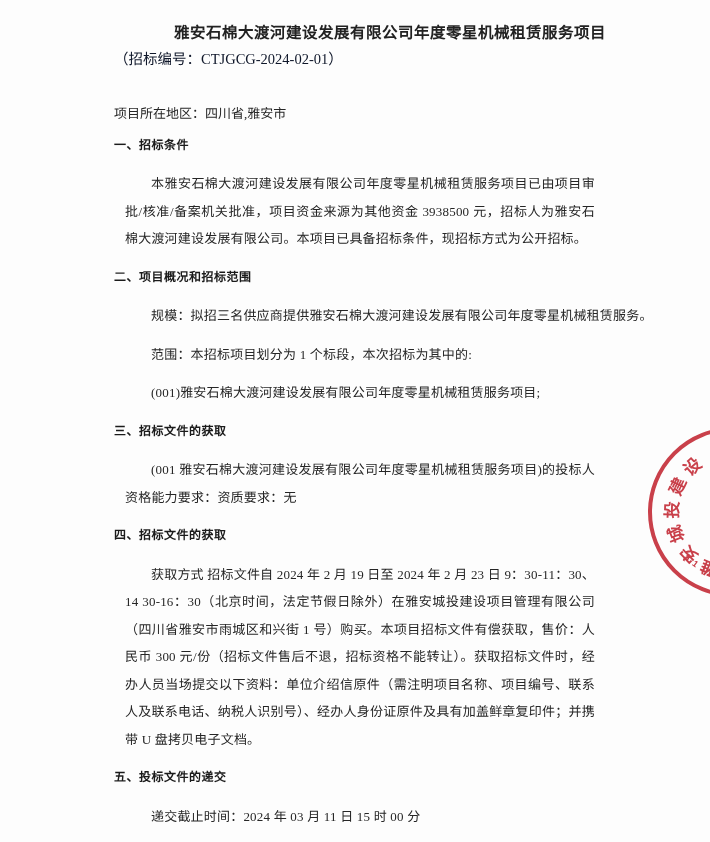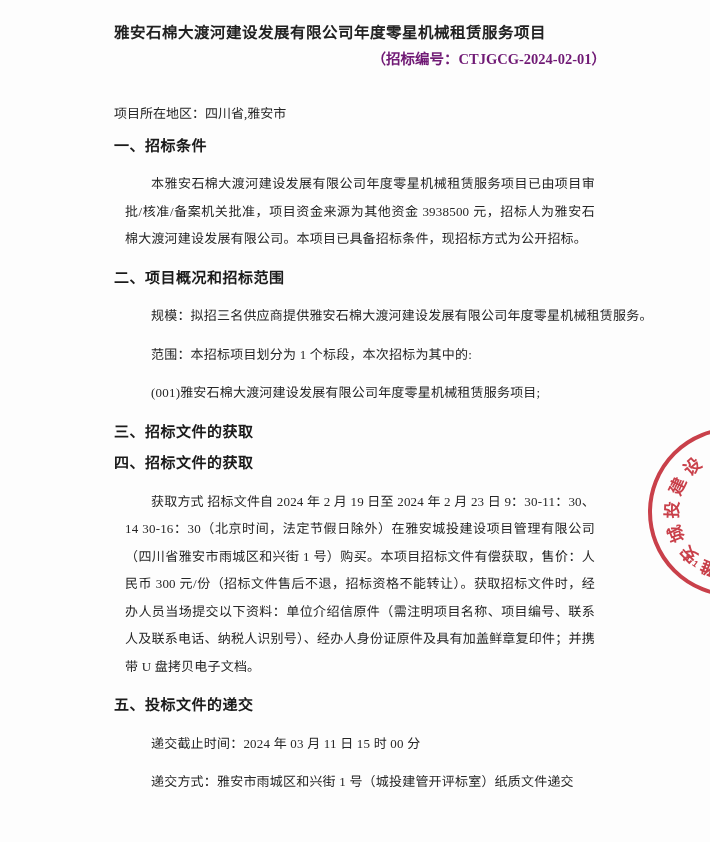--- a/index.html
+++ b/index.html
@@ -10,44 +10,44 @@
     overflow:hidden;
     font-family:"Liberation Serif","DejaVu Serif",serif;
     color:#262626;
   }
   .content{
     position:absolute;
     left:114px;top:20px;
     width:492px;
   }
   .doc-title{
-    text-align:left;
+    text-align:right;
     font-size:15.5px;
     font-weight:600;
     line-height:26px;
     letter-spacing:.5px;
     color:#222;
   }
   .doc-subtitle{
-    text-align:right;
+    text-align:left;
     font-size:14.5px;
-    font-weight:700;
+    font-weight:400;
     line-height:26px;
-    color:#701a75;
+    color:#0f172a;
   }
   .loc-line{
     margin-top:28px;
     font-size:13px;
     line-height:27.5px;
   }
   h2.sec-h{
     margin:0;
     margin-top:4px;
     font-family:"Liberation Sans","DejaVu Sans",sans-serif;
-    font-size:15px;
+    font-size:12px;
     font-weight:700;
     line-height:27.5px;
     color:#1b1b1b;
     letter-spacing:.5px;
   }
   h2.sec-h.extra-gap{}
   p.para{
     margin:11px;
     font-size:13px;
     line-height:27.5px;
@@ -115,20 +115,21 @@
 
     <section>
       <h2 class="sec-h">二、项目概况和招标范围</h2>
       <p class="para indent oneline">规模：拟招三名供应商提供雅安石棉大渡河建设发展有限公司年度零星机械租赁服务。</p>
       <p class="para indent oneline">范围：本招标项目划分为 1 个标段，本次招标为其中的:</p>
       <p class="para indent oneline">(001)雅安石棉大渡河建设发展有限公司年度零星机械租赁服务项目;</p>
     </section>
 
     <section>
       <h2 class="sec-h">三、招标文件的获取</h2>
+      <p class="para indent">(001 雅安石棉大渡河建设发展有限公司年度零星机械租赁服务项目)的投标人资格能力要求：资质要求：无</p>
     </section>
 
     <section>
       <h2 class="sec-h">四、招标文件的获取</h2>
       <p class="para indent">获取方式 招标文件自 2024 年 2 月  19  日至 2024 年 2 月  23  日 9：30-11：30、14 30-16：30（北京时间，法定节假日除外）在雅安城投建设项目管理有限公司 （四川省雅安市雨城区和兴街 1 号）购买。本项目招标文件有偿获取，售价：人民币 300 元/份（招标文件售后不退，招标资格不能转让）。获取招标文件时，经办人员当场提交以下资料：单位介绍信原件（需注明项目名称、项目编号、联系人及联系电话、纳税人识别号）、经办人身份证原件及具有加盖鲜章复印件；并携带 U 盘拷贝电子文档。</p>
     </section>
 
     <section>
       <h2 class="sec-h extra-gap">五、投标文件的递交</h2>
       <p class="para indent oneline">递交截止时间：2024 年 03 月 11 日  15 时 00 分</p>

